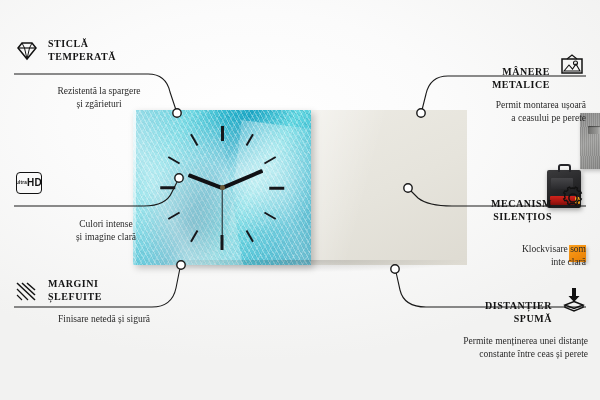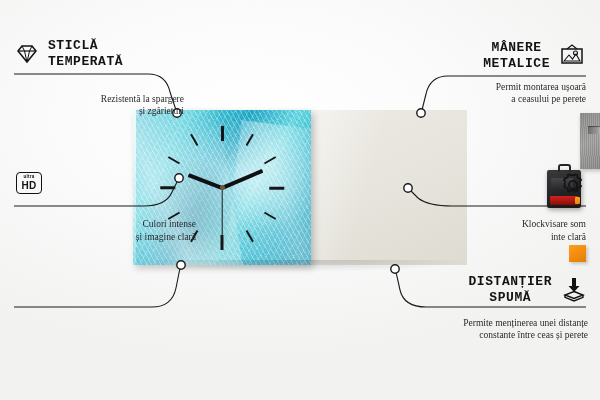--- a/index.html
+++ b/index.html
@@ -271,52 +271,51 @@
 
   .callout-head {
     display: flex;
     align-items: center;
     gap: 8px;
   }
   .callout.left .callout-head { justify-content: flex-start; }
   .callout.right .callout-head { justify-content: flex-end; }
 
   .callout-title {
-    font-family: Liberation Mono, monospace;
-    font-size: 13px;
+    font-family: Liberation Serif, serif;
+    font-size: 10px;
     font-weight: 700;
     letter-spacing: .55px;
     line-height: 1.26;
     color: #131313;
     text-transform: uppercase;
     white-space: pre-line;
   }
   .callout.left .callout-title { text-align: left; }
-  .callout.right .callout-title { text-align: center; }
+  .callout.right .callout-title { text-align: right; margin-top: 26px; }
 
   .callout-sub {
     font-family: "Liberation Serif", serif;
     font-size: 9.5px;
     line-height: 1.33;
     color: #2a2a2a;
     white-space: pre-line;
     margin-top: 4px;
   }
-  .callout.left .callout-sub { text-align: right; }
+  .callout.left .callout-sub { text-align: center; }
   .callout.right .callout-sub { text-align: right; }
 
   .icon { flex: 0 0 auto; display: block; color: #121212; }
 
   
   .hd-badge {
     width: 26px; height: 22px;
     border: 1.6px solid #121212;
     border-radius: 4px;
     display: flex;
-    flex-direction: column;
     align-items: center;
     justify-content: center;
     line-height: 1;
     flex: 0 0 auto;
   }
   .hd-badge .u {
     font-family: "Liberation Sans", sans-serif;
     font-size: 4.6px;
     font-weight: 700;
     letter-spacing: .2px;
@@ -428,38 +427,54 @@
     <div class="callout-head">
       <div class="hd-badge">
         <span class="u">ultra</span>
         <span class="hd">HD</span>
       </div>
     </div>
     <div class="callout-sub" style="margin-top:24px;">Culori intense
 și imagine clară</div>
   </div>
 
+  <div class="callout left" style="left:14px; top:278px; width:180px;">
+    <div class="callout-head">
+      <svg class="icon" width="26" height="22" viewBox="0 0 26 22">
+        <path d="M3 3 L21 20" stroke="currentColor" stroke-width="1.5" fill="none"></path>
+        <path d="M8 3 L21 15" stroke="currentColor" stroke-width="1.5" fill="none"></path>
+        <path d="M13 3 L21 10" stroke="currentColor" stroke-width="1.5" fill="none"></path>
+        <path d="M3 9 L14 20" stroke="currentColor" stroke-width="1.3" fill="none"></path>
+        <path d="M3 15 L8 20" stroke="currentColor" stroke-width="1.1" fill="none"></path>
+      </svg>
+      <div class="callout-title">MARGINI
+ȘLEFUITE</div>
+    </div>
+    <div class="callout-sub" style="margin-top:10px;">Finisare netedă și sigură</div>
+  </div>
 
   <div class="callout right" style="right:14px; top:40px; width:190px;">
     <div class="callout-head">
       <div class="callout-title">MÂNERE
 METALICE</div>
       <svg class="icon" width="28" height="24" viewBox="0 0 28 24">
         <path d="M9 5 L14 1 L19 5" fill="none" stroke="currentColor" stroke-width="1.2"></path>
         <rect x="4" y="5" width="20" height="14" fill="none" stroke="currentColor" stroke-width="1.5"></rect>
         <path d="M6 17 L11 11 L14.5 15 L18 10 L22 17 Z" fill="none" stroke="currentColor" stroke-width="1.1"></path>
         <circle cx="17.5" cy="9" r="2" fill="none" stroke="currentColor" stroke-width="1.1"></circle>
       </svg>
     </div>
     <div class="callout-sub" style="margin-top:8px;">Permit montarea ușoară
 a ceasului pe perete</div>
   </div>
 
   <div class="callout right" style="right:14px; top:172px; width:180px;">
     <div class="callout-head">
+      <div class="callout-title">MECANISM
+SILENȚIOS</div>
       <svg class="icon" width="26" height="26" viewBox="0 0 26 26">
         <path d="M13 3.2 l2.1 .5 .9 -1.4 1.9 1.1 -.4 1.6 1.6 1.6 1.6 -.4 1.1 1.9 -1.4 .9 .5 2.1 -.5 2.1 1.4 .9 -1.1 1.9 -1.6 -.4 -1.6 1.6 .4 1.6 -1.9 1.1 -.9 -1.4 -2.1 .5 -2.1 -.5 -.9 1.4 -1.9 -1.1 .4 -1.6 -1.6 -1.6 -1.6 .4 -1.1 -1.9 1.4 -.9 -.5 -2.1 .5 -2.1 -1.4 -.9 1.1 -1.9 1.6 .4 1.6 -1.6 -.4 -1.6 1.9 -1.1 .9 1.4 z" fill="none" stroke="currentColor" stroke-width="1.4" transform="translate(-0.5,-0.2)"></path>
         <circle cx="13" cy="13" r="4.1" fill="none" stroke="currentColor" stroke-width="1.5"></circle>
       </svg>
     </div>
     <div class="callout-sub" style="margin-top:20px;">Klockvisare som
 inte clară</div>
   </div>
 
   <div class="callout right" style="right:12px; top:274px; width:200px;">

